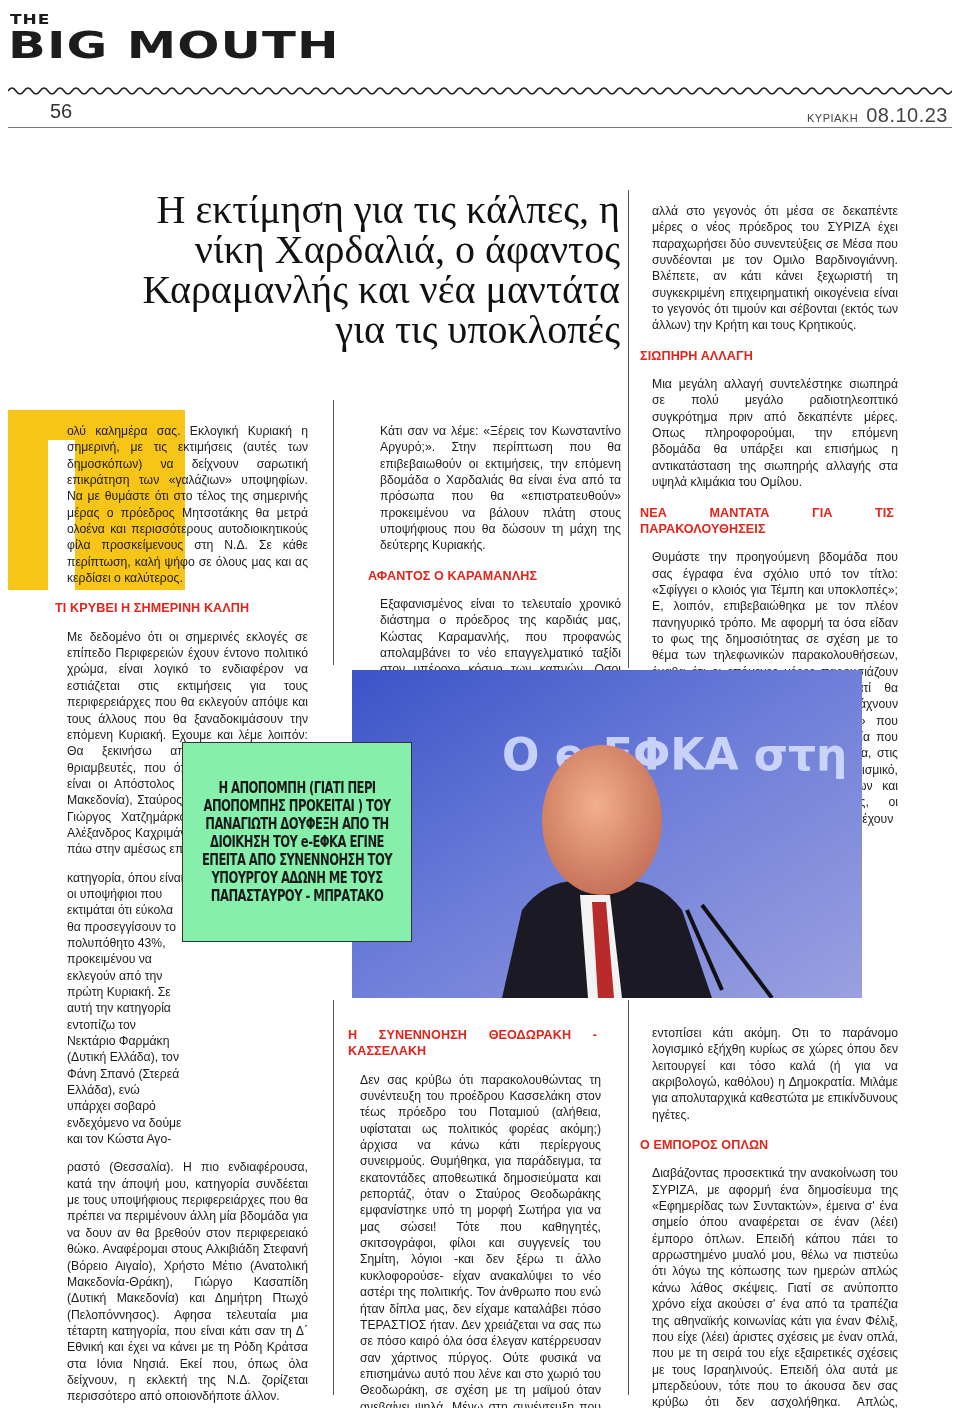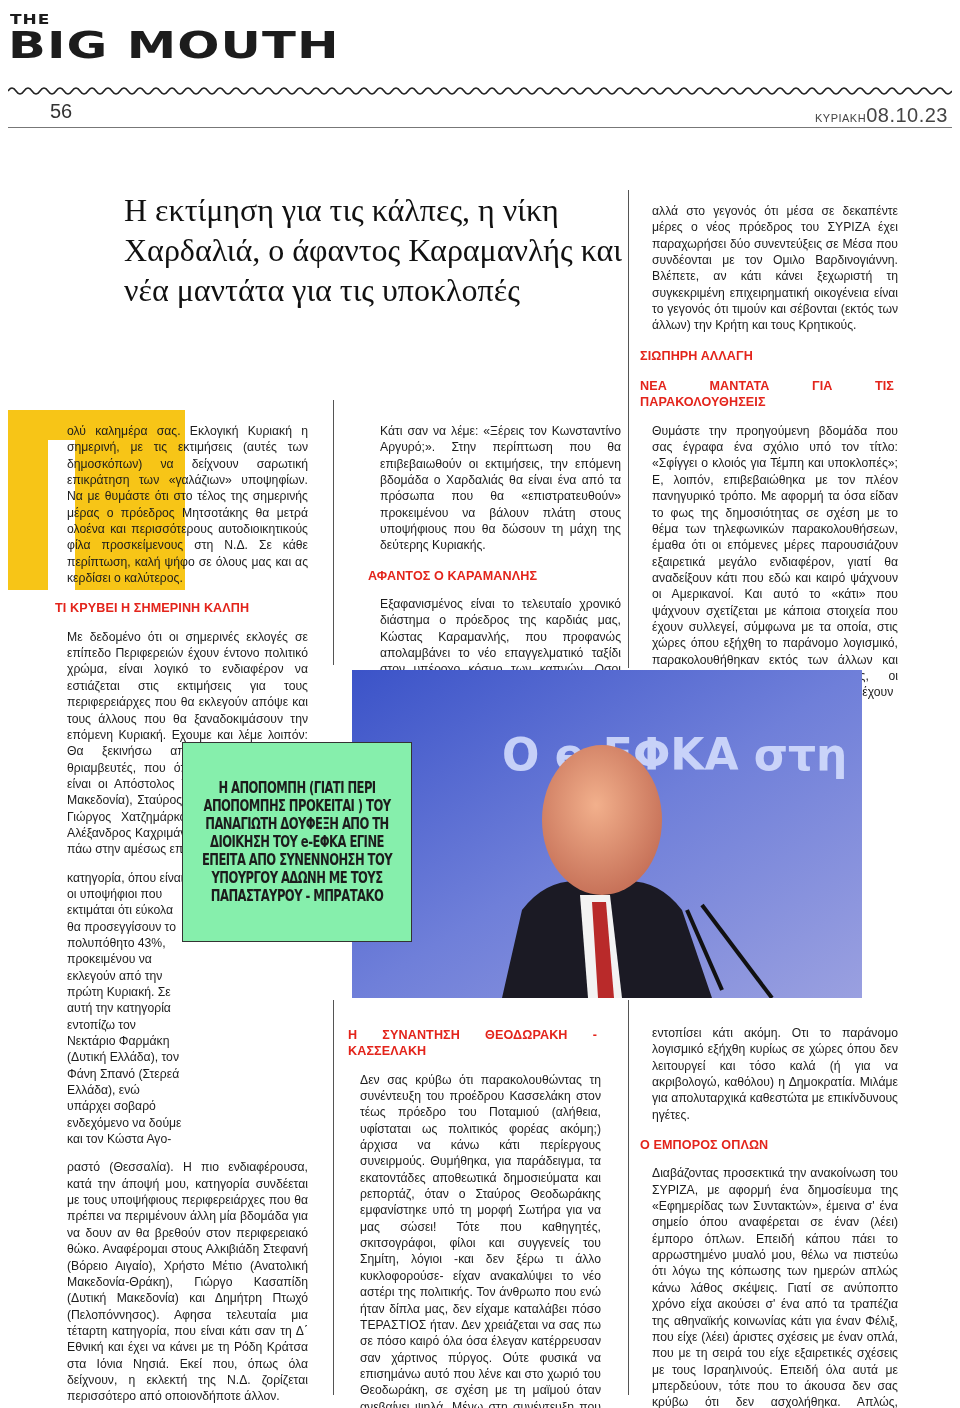--- a/index.html
+++ b/index.html
@@ -3,23 +3,23 @@
 <meta charset="utf-8">
 <style>
   html,body{margin:0;padding:0;background:#fff;}
   body{width:960px;height:1408px;position:relative;overflow:hidden;font-family:"Liberation Sans",sans-serif;color:#1c1c1c;}
   .abs{position:absolute;}
   .logo-the{left:10px;top:12px;font-family:"DejaVu Sans",sans-serif;font-weight:900;font-size:17px;letter-spacing:1px;line-height:17px;transform:scaleY(0.85);transform-origin:left top;}
   .logo-big{left:8px;top:26px;font-family:"DejaVu Sans",sans-serif;font-weight:900;font-size:46px;letter-spacing:1px;line-height:46px;transform:scale(1.08,0.82);transform-origin:left top;}
   .wave{left:8px;top:84px;width:944px;height:14px;}
   .page-num{left:8px;top:100px;font-size:20px;font-weight:300;color:#333;margin-left:42px;}
   .date{right:12px;top:104px;font-size:20px;color:#444;letter-spacing:0.5px;}
-  .date .day{font-size:11px;letter-spacing:0.5px;margin-right:0;}
+  .date .day{font-size:11px;letter-spacing:0.5px;margin-right:8px;}
   .hrule{left:8px;top:127px;width:944px;height:1px;background:#777;}
-  .headline{left:124px;top:190px;width:510px;text-align:left;font-family:"Liberation Serif",serif;font-size:32px;line-height:40px;color:#111;}
+  .headline{left:110px;top:190px;width:510px;text-align:right;font-family:"Liberation Serif",serif;font-size:40px;line-height:40px;color:#111;}
   .yellow1{left:8px;top:410px;width:40px;height:180px;background:#f7c517;}
   .yellow2{left:75px;top:410px;width:110px;height:180px;background:#f7c517;}
   .yellow3{left:48px;top:410px;width:27px;height:30px;background:#f7c517;}
   .col{font-size:12.2px;line-height:16.35px;text-align:justify;}
   .col p{margin:12px;}
   .col h3{margin:14px 16px 1px 0;font-size:12.6px;color:#e3241b;font-weight:bold;letter-spacing:0.1px;}
   .col1{left:55px;top:411px;width:265px;}
   .col2{left:368px;top:411px;width:265px;}
   .col3{left:640px;top:191px;width:270px;}
   .vline{width:1px;background:#555;}
@@ -60,27 +60,28 @@
   <h3>ΠΡΩΤΗ ΚΥΡΙΑΚΗ ΓΙΑ ΧΑΡΔΑΛΙΑ</h3>
   <p>Κρίνω σκόπιμο να ασχοληθώ ξεχωριστά με τη μεγαλύτερη Περιφέρεια της χώρας, που δεν είναι άλλη από την Αττική, και την υποψηφιότητα του φίλου μου, Νίκου Χαρδαλιά. Από την τελευταία σοδειά των εκτιμήσεων προκύπτει ότι ο εκλεκτός του Μητσοτάκη θα καταφέρει -και με το παραπάνω- να επικρατήσει απόψε. Αυτό σημαίνει ότι θα ξεπεράσει το όριο του 43% και θα εκλεγεί περιφερειάρχης. Ο Χαρδαλιάς, που έκανε μια εξαιρετική καμπάνια, όλο αυτό το διάστημα έπαιζε μόνος του, αφού τόσο ο Ιωακειμίδης όσο και ο Σγουρός έδειξαν αδυναμία να τον αντιμετωπίσουν. Ο εκλεκτός του ΣΥΡΙΖΑ ακόμη και προχθές ήταν άγνωστος στο μεγαλύτερο κομμάτι της Περιφέρειας Αττικής, με τον υποστηριζόμενο από τη Ν.Δ. να έχει αναγνωρισιμότητα που ξεπερνά το 95%.</p>
 </div>
 
 <div class="abs col col2">
   <p>Κάτι σαν να λέμε: «Ξέρεις τον Κωνσταντίνο Αργυρό;». Στην περίπτωση που θα επιβεβαιωθούν οι εκτιμήσεις, την επόμενη βδομάδα ο Χαρδαλιάς θα είναι ένα από τα πρόσωπα που θα «επιστρατευθούν» προκειμένου να βάλουν πλάτη στους υποψήφιους που θα δώσουν τη μάχη της δεύτερης Κυριακής.</p>
   <h3>ΑΦΑΝΤΟΣ Ο ΚΑΡΑΜΑΝΛΗΣ</h3>
   <p>Εξαφανισμένος είναι το τελευταίο χρονικό διάστημα ο πρόεδρος της καρδιάς μας, Κώστας Καραμανλής, που προφανώς απολαμβάνει το νέο επαγγελματικό ταξίδι στον υπέροχο κόσμο των καπνών. Οσοι περίμεναν να τον δουν να εμφανίζεται ενόψει των σημερινών εκλογών απογοητεύθηκαν. Ακόμη πιο πολύ στενοχωρήθηκαν οι υποψήφιοι, άλλοτε παλιοί του φίλοι, που τον προσκάλεσαν να παρευρεθεί στις εκ-</p>
 </div>
 <div class="abs col" style="left:348px;top:1013px;width:265px;">
-  <h3>Η ΣΥΝΑΝΤΗΣΗ ΘΕΟΔΩΡΑΚΗ - ΚΑΣΣΕΛΑΚΗ</h3>
+  <h3>Η ΣΥΝΕΝΝΟΗΣΗ ΘΕΟΔΩΡΑΚΗ - ΚΑΣΣΕΛΑΚΗ</h3>
   <p>Δεν σας κρύβω ότι παρακολουθώντας τη συνέντευξη του προέδρου Κασσελάκη στον τέως πρόεδρο του Ποταμιού (αλήθεια, υφίσταται ως πολιτικός φορέας ακόμη;) άρχισα να κάνω κάτι περίεργους συνειρμούς. Θυμήθηκα, για παράδειγμα, τα εκατοντάδες αποθεωτικά δημοσιεύματα και ρεπορτάζ, όταν ο Σταύρος Θεοδωράκης εμφανίστηκε υπό τη μορφή Σωτήρα για να μας σώσει! Τότε που καθηγητές, σκιτσογράφοι, φίλοι και συγγενείς του Σημίτη, λόγιοι -και δεν ξέρω τι άλλο κυκλοφορούσε- είχαν ανακαλύψει το νέο αστέρι της πολιτικής. Τον άνθρωπο που ενώ ήταν δίπλα μας, δεν είχαμε καταλάβει πόσο ΤΕΡΑΣΤΙΟΣ ήταν. Δεν χρειάζεται να σας πω σε πόσο καιρό όλα όσα έλεγαν κατέρρευσαν σαν χάρτινος πύργος. Ούτε φυσικά να επισημάνω αυτό που λένε και στο χωριό του Θεοδωράκη, σε σχέση με τη μαϊμού όταν ανεβαίνει ψηλά. Μένω στη συνέντευξη που πήρε ως δημοσιογράφος πλέον, αφού ως ηγέτης απέτυχε παταγωδώς, από τον αρχηγό Κασσελάκη. Και δεν μένω στην ουσία (άλλωστε δεν υπάρχει),</p>
 </div>
 
 <div class="abs col col3">
   <p>αλλά στο γεγονός ότι μέσα σε δεκαπέντε μέρες ο νέος πρόεδρος του ΣΥΡΙΖΑ έχει παραχωρήσει δύο συνεντεύξεις σε Μέσα που συνδέονται με τον Ομιλο Βαρδινογιάννη. Βλέπετε, αν κάτι κάνει ξεχωριστή τη συγκεκριμένη επιχειρηματική οικογένεια είναι το γεγονός ότι τιμούν και σέβονται (εκτός των άλλων) την Κρήτη και τους Κρητικούς.</p>
   <h3>ΣΙΩΠΗΡΗ ΑΛΛΑΓΗ</h3>
+  <p>Μια μεγάλη αλλαγή συντελέστηκε σιωπηρά σε πολύ μεγάλο ραδιοτηλεοπτικό συγκρότημα πριν από δεκαπέντε μέρες. Οπως πληροφορούμαι, την επόμενη βδομάδα θα υπάρξει και επισήμως η αντικατάσταση της σιωπηρής αλλαγής στα υψηλά κλιμάκια του Ομίλου.</p>
   <h3>ΝΕΑ ΜΑΝΤΑΤΑ ΓΙΑ ΤΙΣ ΠΑΡΑΚΟΛΟΥΘΗΣΕΙΣ</h3>
   <p>Θυμάστε την προηγούμενη βδομάδα που σας έγραφα ένα σχόλιο υπό τον τίτλο: «Σφίγγει ο κλοιός για Τέμπη και υποκλοπές»; Ε, λοιπόν, επιβεβαιώθηκα με τον πλέον πανηγυρικό τρόπο. Με αφορμή τα όσα είδαν το φως της δημοσιότητας σε σχέση με το θέμα των τηλεφωνικών παρακολουθήσεων, έμαθα ότι οι επόμενες μέρες παρουσιάζουν εξαιρετικά μεγάλο ενδιαφέρον, γιατί θα αναδείξουν κάτι που εδώ και καιρό ψάχνουν οι Αμερικανοί. Και αυτό το «κάτι» που ψάχνουν σχετίζεται με κάποια στοιχεία που έχουν συλλεγεί, σύμφωνα με τα οποία, στις χώρες όπου εξήχθη το παράνομο λογισμικό, παρακολουθήθηκαν εκτός των άλλων και Αμερικανοί αξιωματούχοι. Επίσης, οι γνωρίζοντες κάτι παραπάνω από μένα έχουν</p>
 </div>
 <div class="abs col" style="left:640px;top:1013px;width:270px;">
   <p>εντοπίσει κάτι ακόμη. Οτι το παράνομο λογισμικό εξήχθη κυρίως σε χώρες όπου δεν λειτουργεί και τόσο καλά (ή για να ακριβολογώ, καθόλου) η Δημοκρατία. Μιλάμε για απολυταρχικά καθεστώτα με επικίνδυνους ηγέτες.</p>
   <h3>Ο ΕΜΠΟΡΟΣ ΟΠΛΩΝ</h3>
   <p>Διαβάζοντας προσεκτικά την ανακοίνωση του ΣΥΡΙΖΑ, με αφορμή ένα δημοσίευμα της «Εφημερίδας των Συντακτών», έμεινα σ' ένα σημείο όπου αναφέρεται σε έναν (λέει) έμπορο όπλων. Επειδή κάπου πάει το αρρωστημένο μυαλό μου, θέλω να πιστεύω ότι λόγω της κόπωσης των ημερών απλώς κάνω λάθος σκέψεις. Γιατί σε ανύποπτο χρόνο είχα ακούσει σ' ένα από τα τραπέζια της αθηναϊκής κοινωνίας κάτι για έναν Φέλιξ, που είχε (λέει) άριστες σχέσεις με έναν οπλά, που με τη σειρά του είχε εξαιρετικές σχέσεις με τους Ισραηλινούς. Επειδή όλα αυτά με μπερδεύουν, τότε που το άκουσα δεν σας κρύβω ότι δεν ασχολήθηκα. Απλώς, διαβάζοντας την ανακοίνωση του ΣΥΡΙΖΑ τη συνέδεσα μ' αυτό που είχα (τότε) ακούσει. Πάντως, εσείς θέλω να κρατήσετε μια σοβαρή πληροφορία, σύμφωνα με την οποία στο παιχνίδι των ερευνών έχουν μπει δυναμικά οι Αμερικανοί, κάτι που θα αποδειχθεί προσεχώς.</p>
 </div>
 
 <div class="abs photo">

